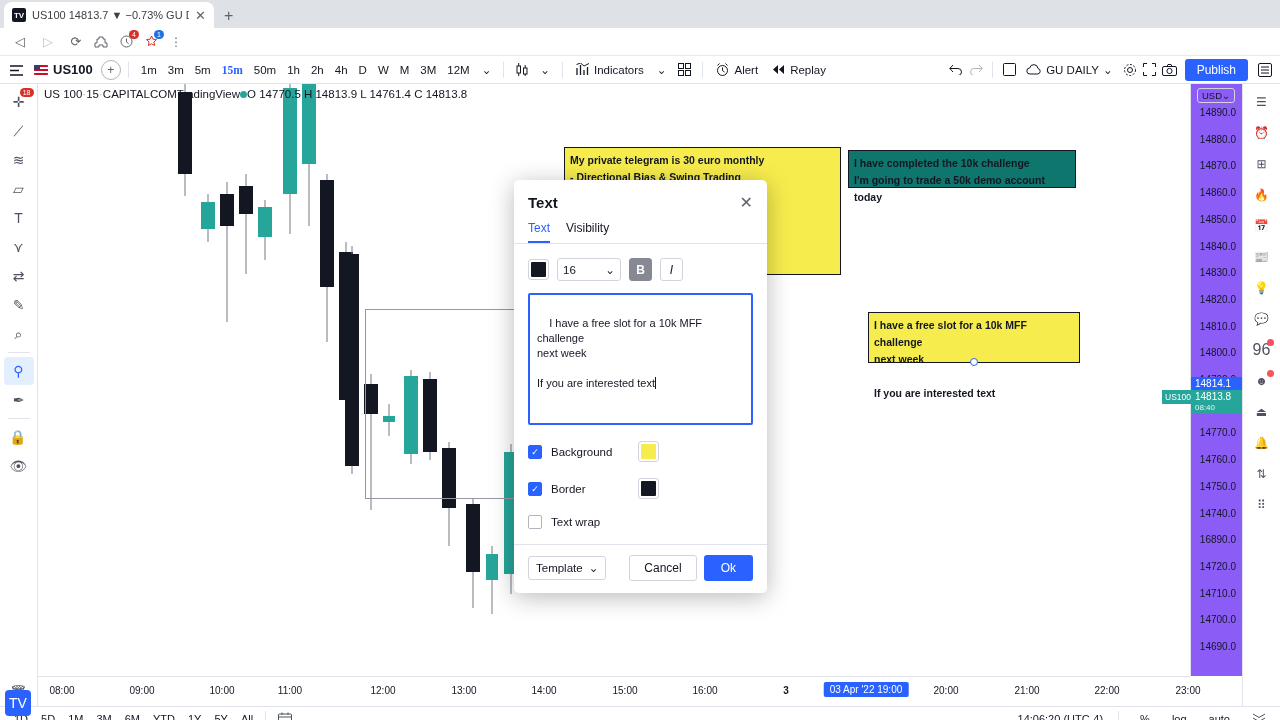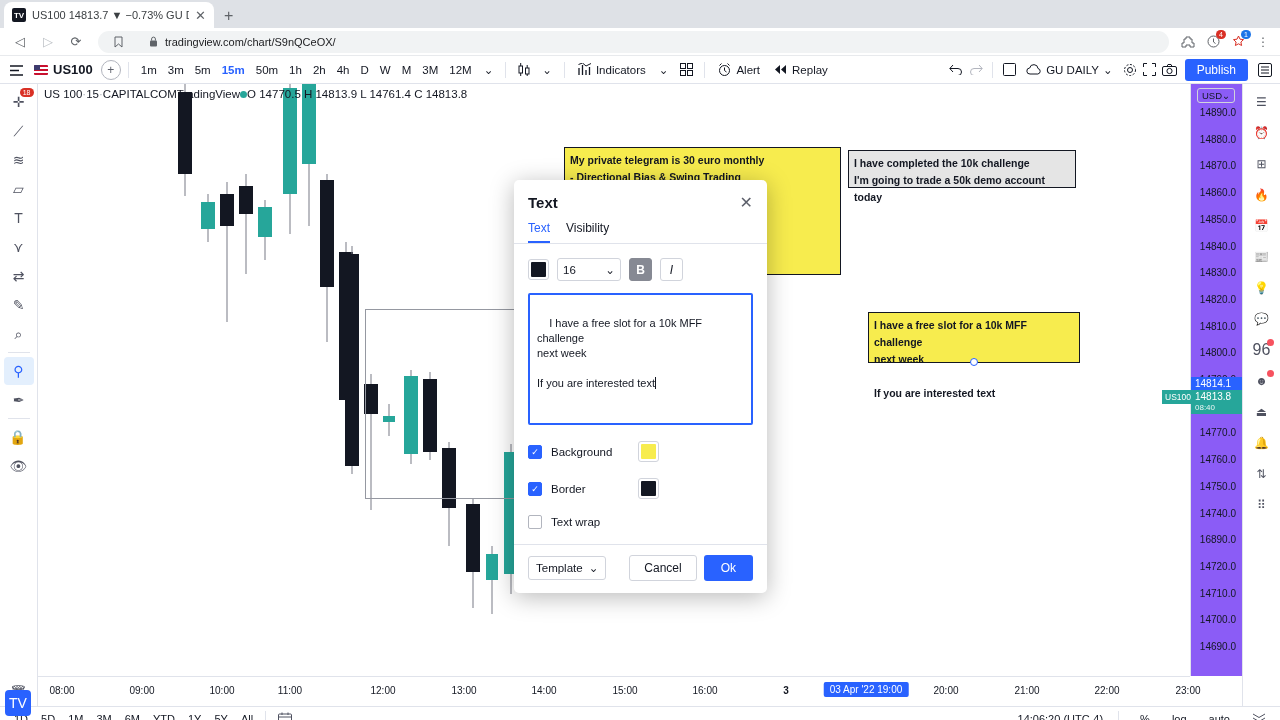--- a/index.html
+++ b/index.html
@@ -72,21 +72,21 @@
   }
   .tv-sep { width: 1px; height: 16px; background: #e0e3eb; margin: 0 5px; }
   .tv-plus {
     width: 20px; height: 20px; border: 1px solid #b2b5be; border-radius: 50%;
     display: flex; align-items: center; justify-content: center;
     font-size: 12px; color: #5d606b;
   }
   .tf {
     padding: 2px 5px; font-size: 11.5px; color: #131722; border-radius: 3px;
   }
-  .tf.active { color: #2962ff; font-weight: bold; }
+  .tf.active { color: #2962ff; font-weight: bold; font-family: Liberation Serif, serif; }
   .tv-btn {
     display: flex; align-items: center; gap: 4px; padding: 3px 6px;
     font-size: 11.5px; color: #131722; border-radius: 3px;
   }
   .tv-spacer { flex: 1; }
   .publish-btn {
     background: #2962ff; color: #fff; font-size: 12px; font-weight: 500;
     padding: 4px 12px; border-radius: 3px; margin-left: 4px;
   }
   
@@ -252,35 +252,20 @@
     <span class="tab-title">US100 14813.7 ▼ −0.73% GU D</span>
     <span class="tab-close">✕</span>
   </div>
   <div class="tab-new">+</div>
 </div>
 
 <div class="browser-toolbar">
   <div class="nav-btn">◁</div>
   <div class="nav-btn disabled">▷</div>
   <div class="nav-btn">⟳</div>
-  <div class="omnibox">
-    <span class="ti">
-      <svg width="11" height="12" viewBox="0 0 11 12">
-          <path d="M2 1h7v10L5.5 8 2 11z" fill="none" stroke="#5f6368" stroke-width="1"></path>
-        </svg>
-    </span>
-    <span style="width:8px"></span>
-    <span class="omnibox-lock">
-      <svg width="9" height="11" viewBox="0 0 9 11">
-          <rect x="1" y="4.5" width="7" height="6" rx="1" fill="#5f6368"></rect>
-          <path d="M2.6 4.5V3a1.9 1.9 0 013.8 0v1.5" fill="none" stroke="#5f6368" stroke-width="1"></path>
-        </svg>
-    </span>
-    <span>tradingview.com/chart/S9nQCeOX/</span>
-  </div>
   <div class="toolbar-icons">
     <span class="ti">
       <svg width="14" height="14" viewBox="0 0 14 14">
           <path d="M5 2h4v2h2v4h2v4H9v-2H5v2H1V8h2V4h2z" fill="none" stroke="#5f6368" stroke-width="1"></path>
         </svg>
     </span>
     <span class="ti">
       <svg width="13" height="13" viewBox="0 0 13 13">
           <circle cx="6.5" cy="6.5" r="5.5" fill="none" stroke="#5f6368" stroke-width="1"></circle>
           <path d="M6.5 3.5v3.5l2 1.5" stroke="#5f6368" stroke-width="1" fill="none"></path>
@@ -540,21 +525,21 @@
 
     <div class="rect-shape" style="left:327px; top:225px; width:330px; height:190px;"></div>
 
     <div id="notes">
         <div class="note" style="left: 526px; top: 63px; width: 277px; height: 128px; background: rgb(247, 236, 78);">
           <div>My private telegram is 30 euro monthly</div>
           <div>- Directional Bias &amp; Swing Trading</div>
           <div>&nbsp;</div>
           <div>at 50 subscribers</div>
         </div>
-        <div class="note" style="left: 810px; top: 66px; width: 228px; height: 38px; background: #e5e5e5;">
+        <div class="note" style="left: 810px; top: 66px; width: 228px; height: 38px; background: #0f766e;">
           <div>I have completed the 10k challenge</div>
           <div>I'm going to trade a 50k demo account today</div>
         </div>
         <div class="note selected-handle" style="left: 830px; top: 228px; width: 212px; height: 51px; background: rgb(247, 236, 78);">
           <div>I have a free slot for a 10k MFF challenge</div>
           <div>next week</div>
           <div>&nbsp;</div>
           <div>If you are interested text</div>
         </div>
       </div>

